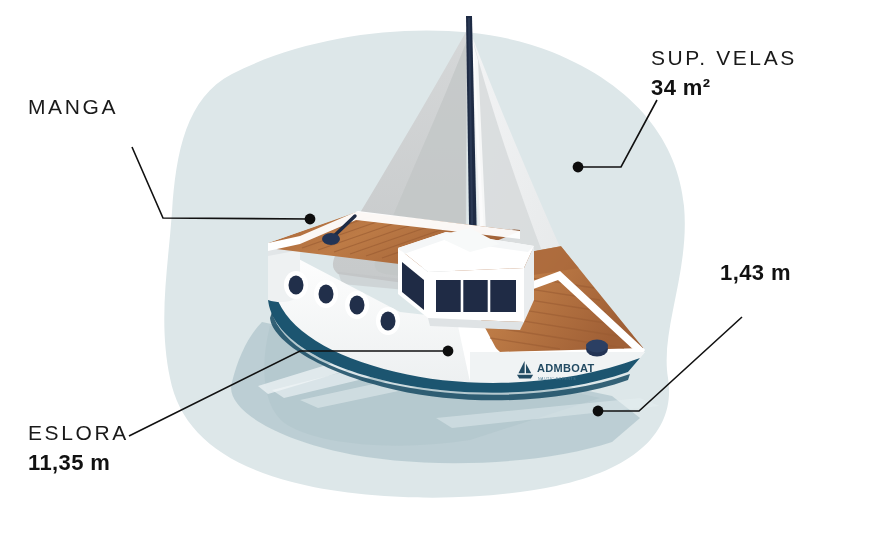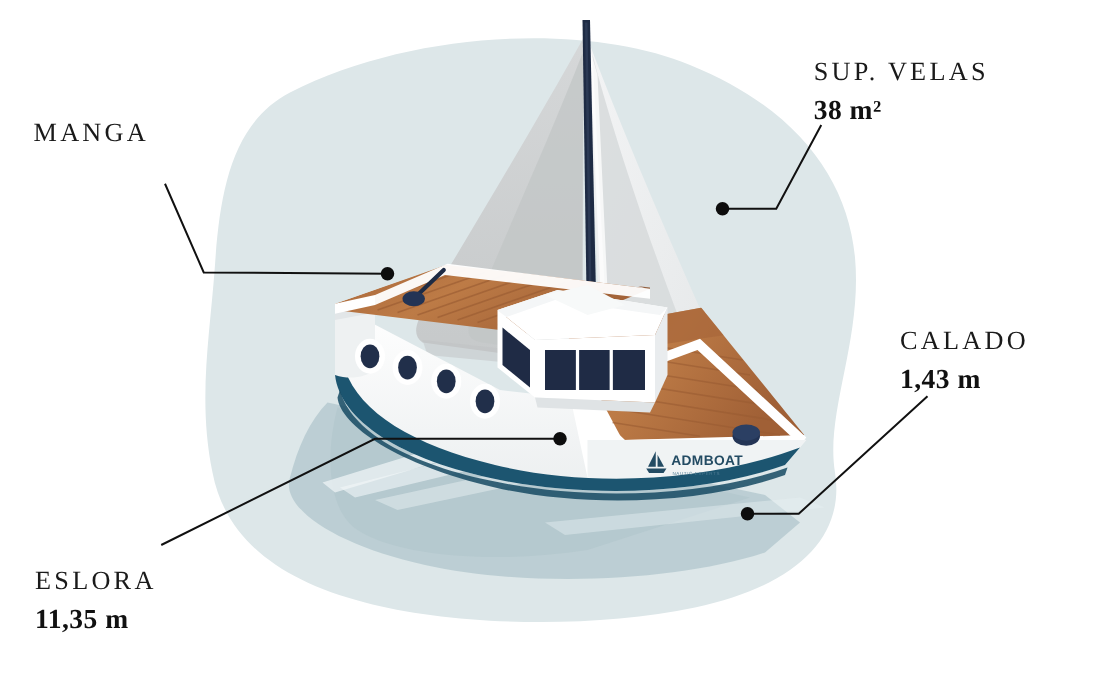--- a/index.html
+++ b/index.html
@@ -23,21 +23,20 @@
     position: absolute;
     left: 0;
     top: 0;
     width: 885px;
     height: 560px;
   }
   .callout {
     position: absolute;
     white-space: nowrap;
     line-height: 1.0;
-    font-family: Liberation Serif, serif;
   }
   .callout .c-title {
     display: block;
     font-size: 21px;
     font-weight: 400;
     letter-spacing: 2.6px;
     color: #1a1a1a;
     margin-bottom: 9px;
   }
   .callout .c-value {
@@ -47,21 +46,21 @@
     letter-spacing: 0.4px;
     color: #111111;
   }
   .ta-right { text-align: center; }
   .ta-left  { text-align: left; }
 
   
   #callout-manga      { left: 18px;  top: 96px;  width: 110px; }
   #callout-sup-velas  { left: 651px; top: 47px;  width: 200px; }
   #callout-calado     { left: 720px; top: 262px; width: 120px; }
-  #callout-eslora     { left: 28px;  top: 422px; width: 112px; margin-top: 32px; }
+  #callout-eslora     { left: 28px;  top: 422px; width: 112px; }
 </style>
 </head>
 <body>
 
 <div id="stage">
 
   <svg id="art" viewBox="0 0 885 560" xmlns="http://www.w3.org/2000/svg">
 
     <defs>
       <linearGradient id="gradMainsail" x1="0" y1="0" x2="0" y2="1">
@@ -287,25 +286,24 @@
       <circle cx="448" cy="351" r="5.4"></circle>
     </g>
   </svg>
 
   <div class="callout ta-right" id="callout-manga">
     <span class="c-title">MANGA</span>
   </div>
 
   <div class="callout ta-left" id="callout-sup-velas">
     <span class="c-title">SUP. VELAS</span>
-    <span class="c-value">38 m²</span>
+    <span class="c-value">34 m²</span>
   </div>
 
   <div class="callout ta-left" id="callout-calado">
-    <span class="c-title">CALADO</span>
     <span class="c-value">1,43 m</span>
   </div>
 
   <div class="callout ta-left" id="callout-eslora">
     <span class="c-title">ESLORA</span>
     <span class="c-value">11,35 m</span>
   </div>
 
 </div>
 

